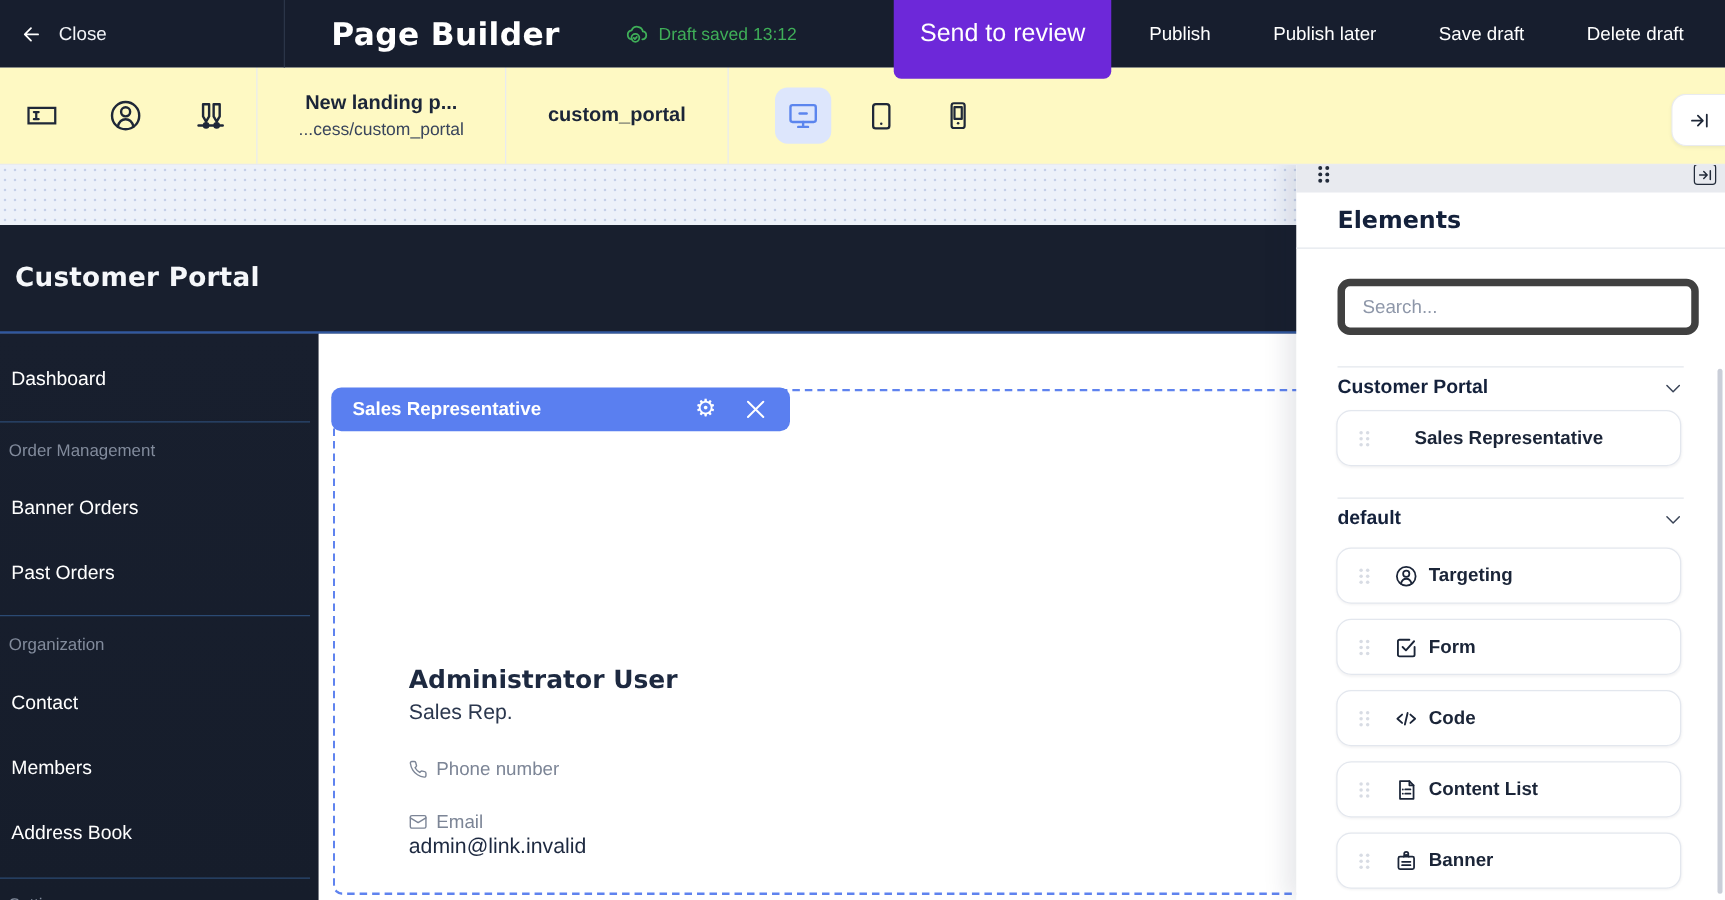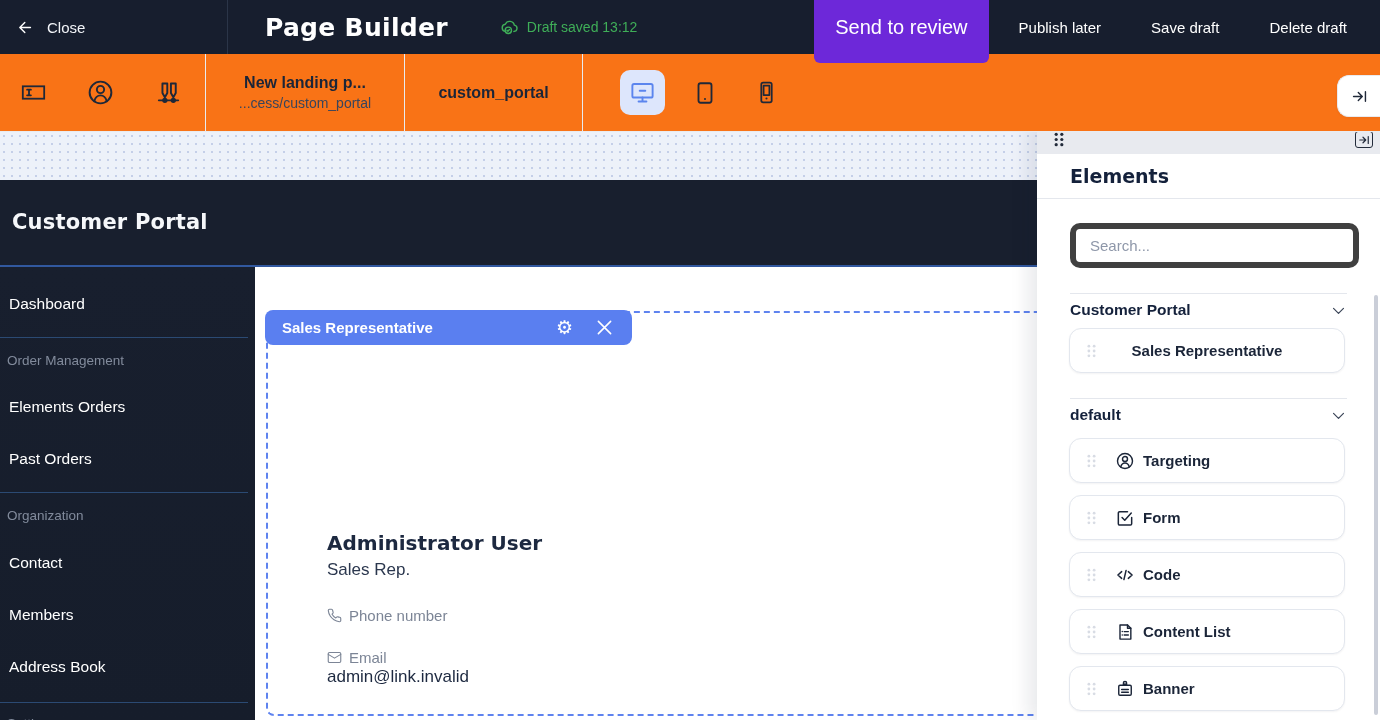--- a/index.html
+++ b/index.html
@@ -11,21 +11,21 @@
   .topbar { position:absolute; left:0; top:0; width:1380px; height:54px; background:#171e2e; display:flex; align-items:center; color:#fff; z-index:10; }
   .close-wrap { width:228px; height:54px; display:flex; align-items:center; gap:13px; padding-left:17px; border-right:1px solid #2b3548; cursor:pointer; }
   .close-wrap span { font-size:15px; color:#f2f4f8; }
   .app-title { font-size:25px; font-weight:800; letter-spacing:.3px; margin-left:37px; color:#fff; }
   .draft-status { display:flex; align-items:center; gap:8px; margin-left:52px; color:#3fae58; font-size:14px; }
   .topbar-actions { margin-left:auto; display:flex; align-items:center; padding-right:8px; }
   .btn-primary { background:#6d28d9; color:#fff; border:none; border-radius:6px; padding:24px 21px; font-size:20px; font-family:inherit; cursor:pointer; margin-right:5px; }
   .btn-ghost { background:transparent; color:#fff; border:none; font-size:15px; font-family:inherit; padding:13px 25px; cursor:pointer; }
 
   
-  .toolbar { position:absolute; left:0; top:54px; width:1380px; height:78px; background:#f97316; border-bottom:1px solid #e9ebef; display:flex; align-items:stretch; z-index:9; }
+  .toolbar { position:absolute; left:0; top:54px; width:1380px; height:78px; background:#fef9c3; border-bottom:1px solid #e9ebef; display:flex; align-items:stretch; z-index:9; }
   .tool-icons { width:205px; display:flex; align-items:center; gap:39px; padding-left:20px; }
   .icon-btn { background:none; border:none; cursor:pointer; color:#1f2838; display:flex; align-items:center; justify-content:center; padding:0; }
   .tb-block { display:flex; flex-direction:column; align-items:center; justify-content:center; border-left:1px solid #e9ebef; }
   .tb-name { width:199px; }
   .tb-slug { width:179px; border-right:1px solid #e9ebef; }
   .tb-title { font-size:16px; font-weight:700; color:#1b2538; }
   .tb-sub { font-size:14px; color:#39455c; margin-top:3px; }
   .device-group { display:flex; align-items:center; gap:17px; margin-left:37px; }
   .device-btn { width:45px; height:45px; display:flex; align-items:center; justify-content:center; border:none; background:transparent; border-radius:10px; cursor:pointer; color:#1f2838; }
   .device-btn.active { background:#dde6fc; color:#5b85ee; }
@@ -91,20 +91,21 @@
   <div class="draft-status">
     <svg width="19" height="19" viewBox="0 0 24 24" fill="none" stroke="currentColor" stroke-width="1.8" stroke-linecap="round" stroke-linejoin="round">
         <path d="M17.5 17a4 4 0 0 0 .6-7.95 6 6 0 0 0-11.4-1.1A4.5 4.5 0 0 0 7 16.9"></path>
         <circle cx="10.5" cy="15.5" r="4"></circle>
         <path d="M8.8 15.6l1.2 1.2 2-2.3"></path>
       </svg>
     <span>Draft saved 13:12</span>
   </div>
   <div class="topbar-actions">
     <button class="btn-primary">Send to review</button>
+    <button class="btn-ghost">Publish</button>
     <button class="btn-ghost">Publish later</button>
     <button class="btn-ghost">Save draft</button>
     <button class="btn-ghost">Delete draft</button>
   </div>
 </div>
 
 <div class="toolbar">
   <div class="tool-icons">
     <button class="icon-btn">
       <svg width="27" height="27" viewBox="0 0 24 24" fill="none" stroke="currentColor" stroke-width="1.6" stroke-linecap="round">
@@ -168,21 +169,21 @@
   <div class="dot-strip"></div>
   <div class="page-header">
     <h1 class="heading-font">Customer Portal</h1>
   </div>
   <div class="page-body">
 
     <div class="side-nav">
       <div class="nav-item" style="top:28px">Dashboard</div>
       <div class="nav-divider" style="top:70px"></div>
       <div class="nav-group-label" style="top:86px">Order Management</div>
-      <div class="nav-item" style="top:131px">Elements Orders</div>
+      <div class="nav-item" style="top:131px">Banner Orders</div>
       <div class="nav-item" style="top:183px">Past Orders</div>
       <div class="nav-divider" style="top:225px"></div>
       <div class="nav-group-label" style="top:241px">Organization</div>
       <div class="nav-item" style="top:287px">Contact</div>
       <div class="nav-item" style="top:339px">Members</div>
       <div class="nav-item" style="top:391px">Address Book</div>
       <div class="nav-divider" style="top:435px"></div>
       <div class="nav-group-label" style="top:449px">Settings</div>
     </div>
 

